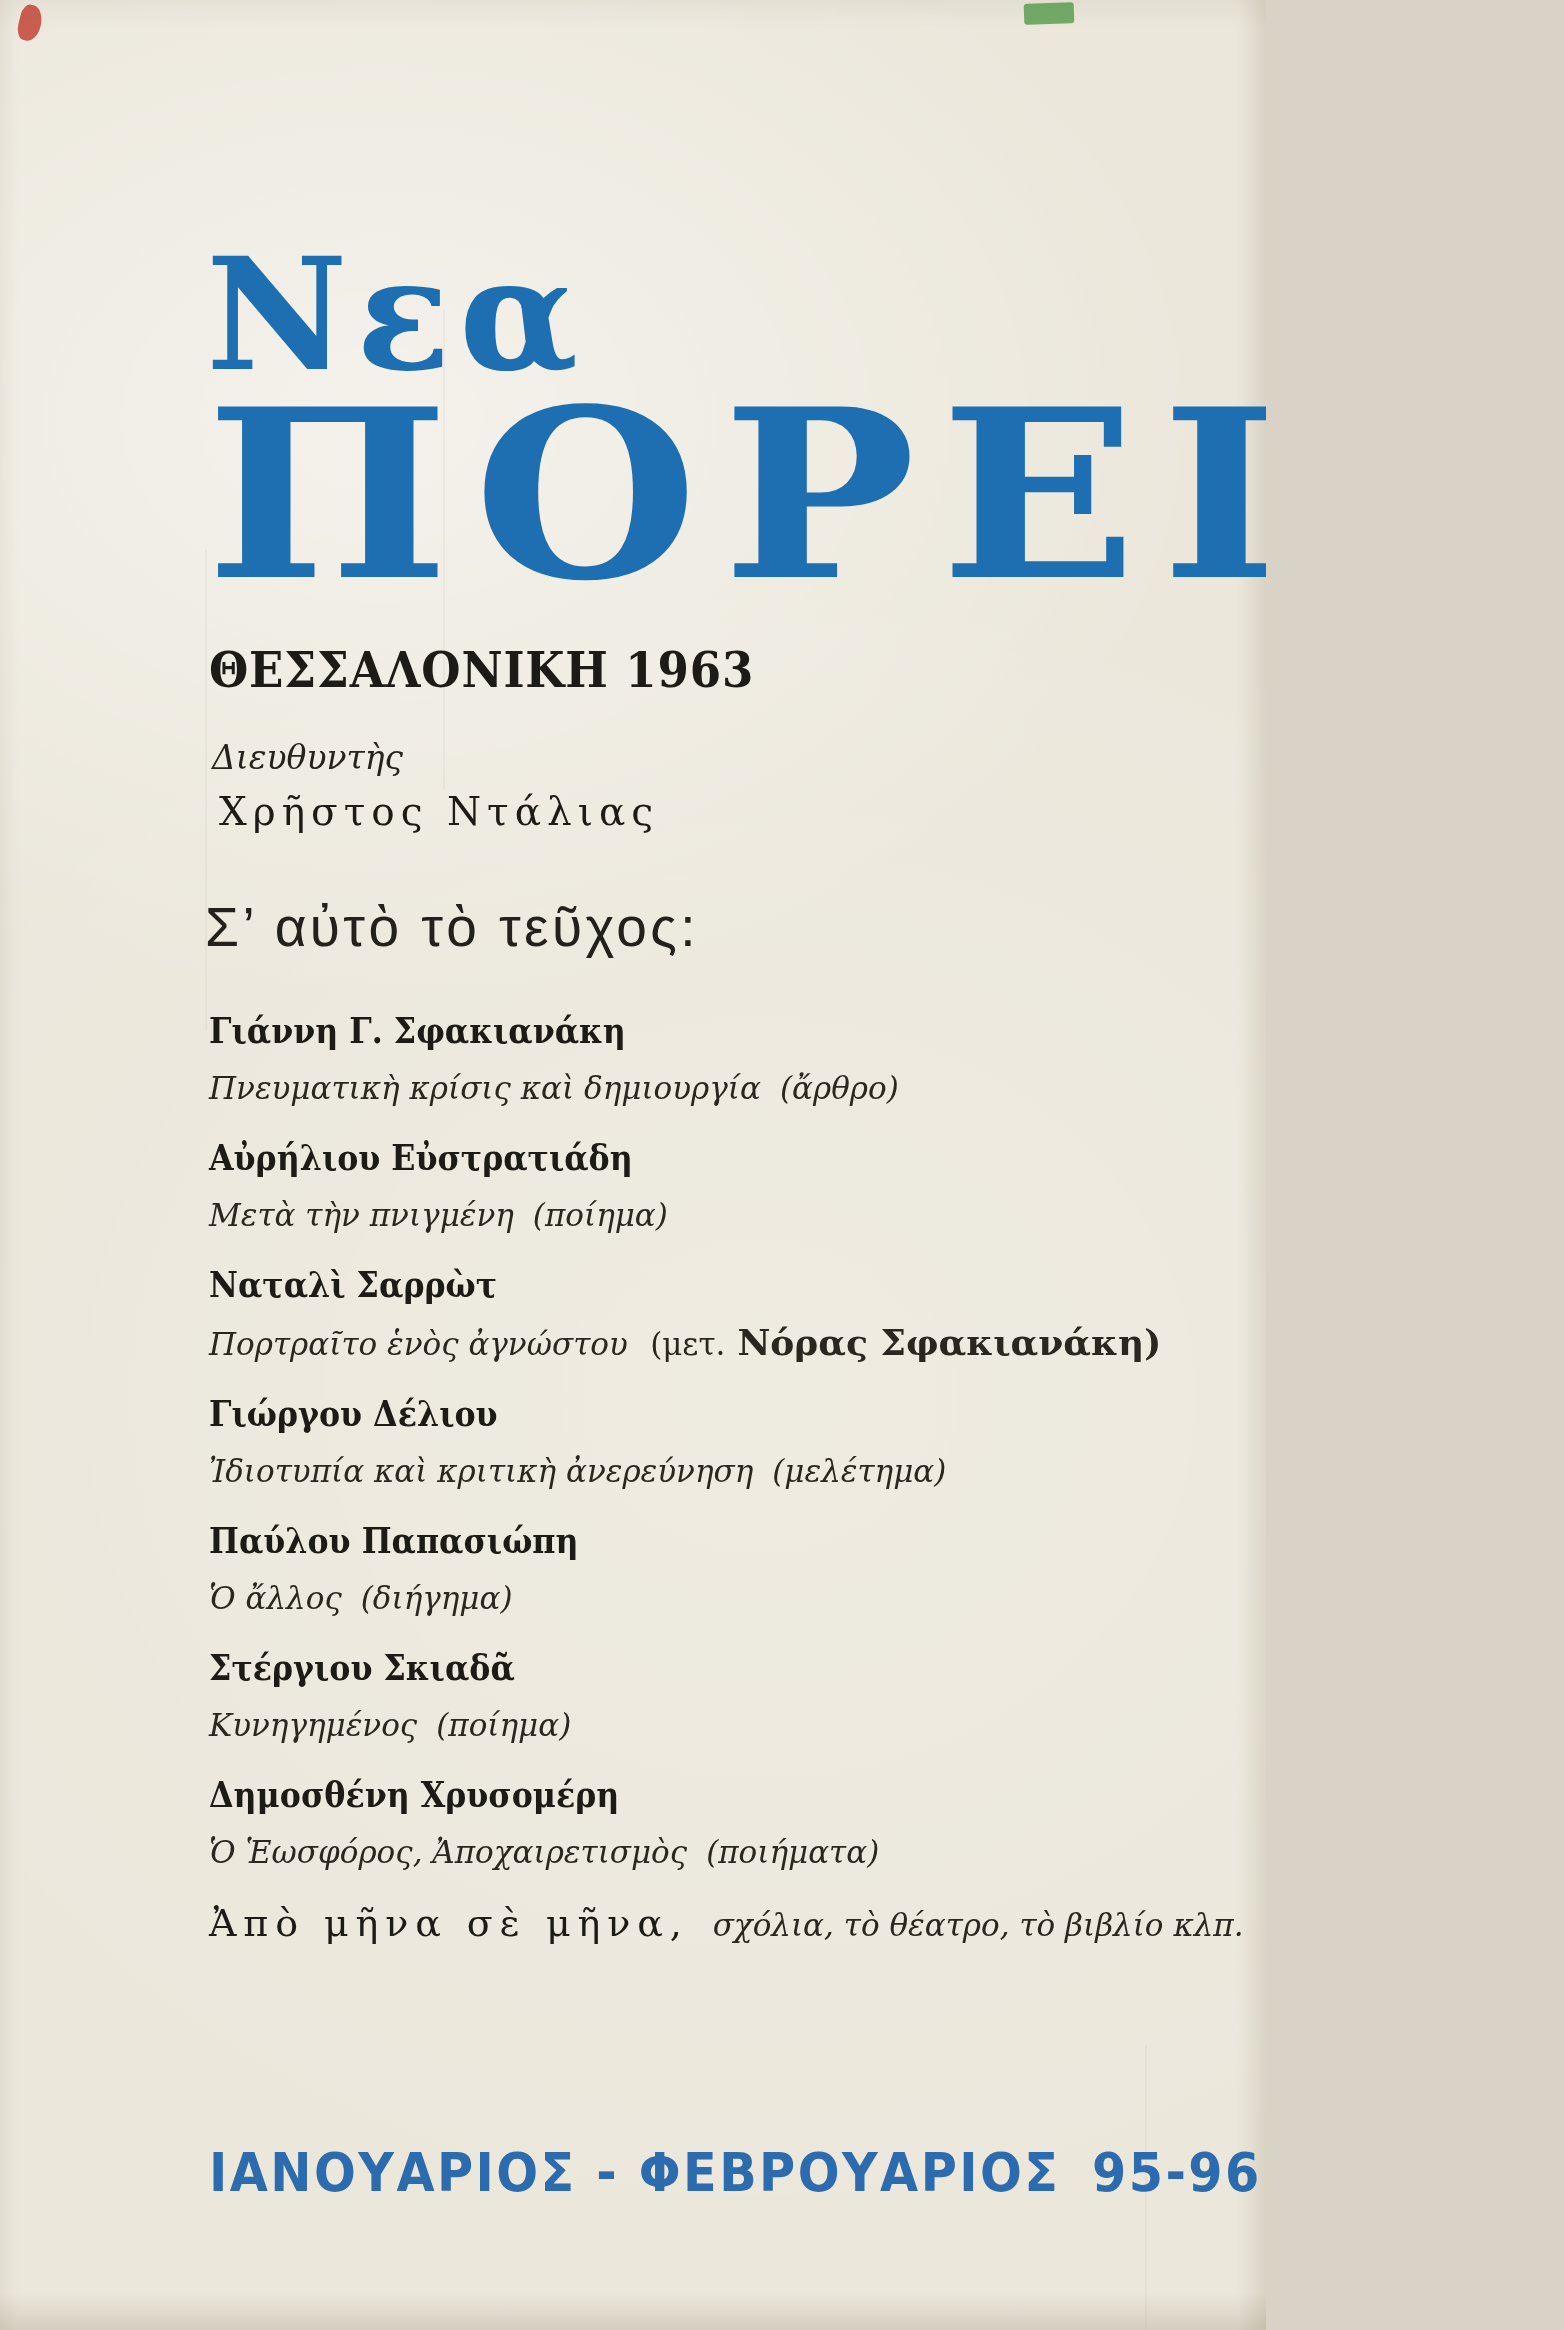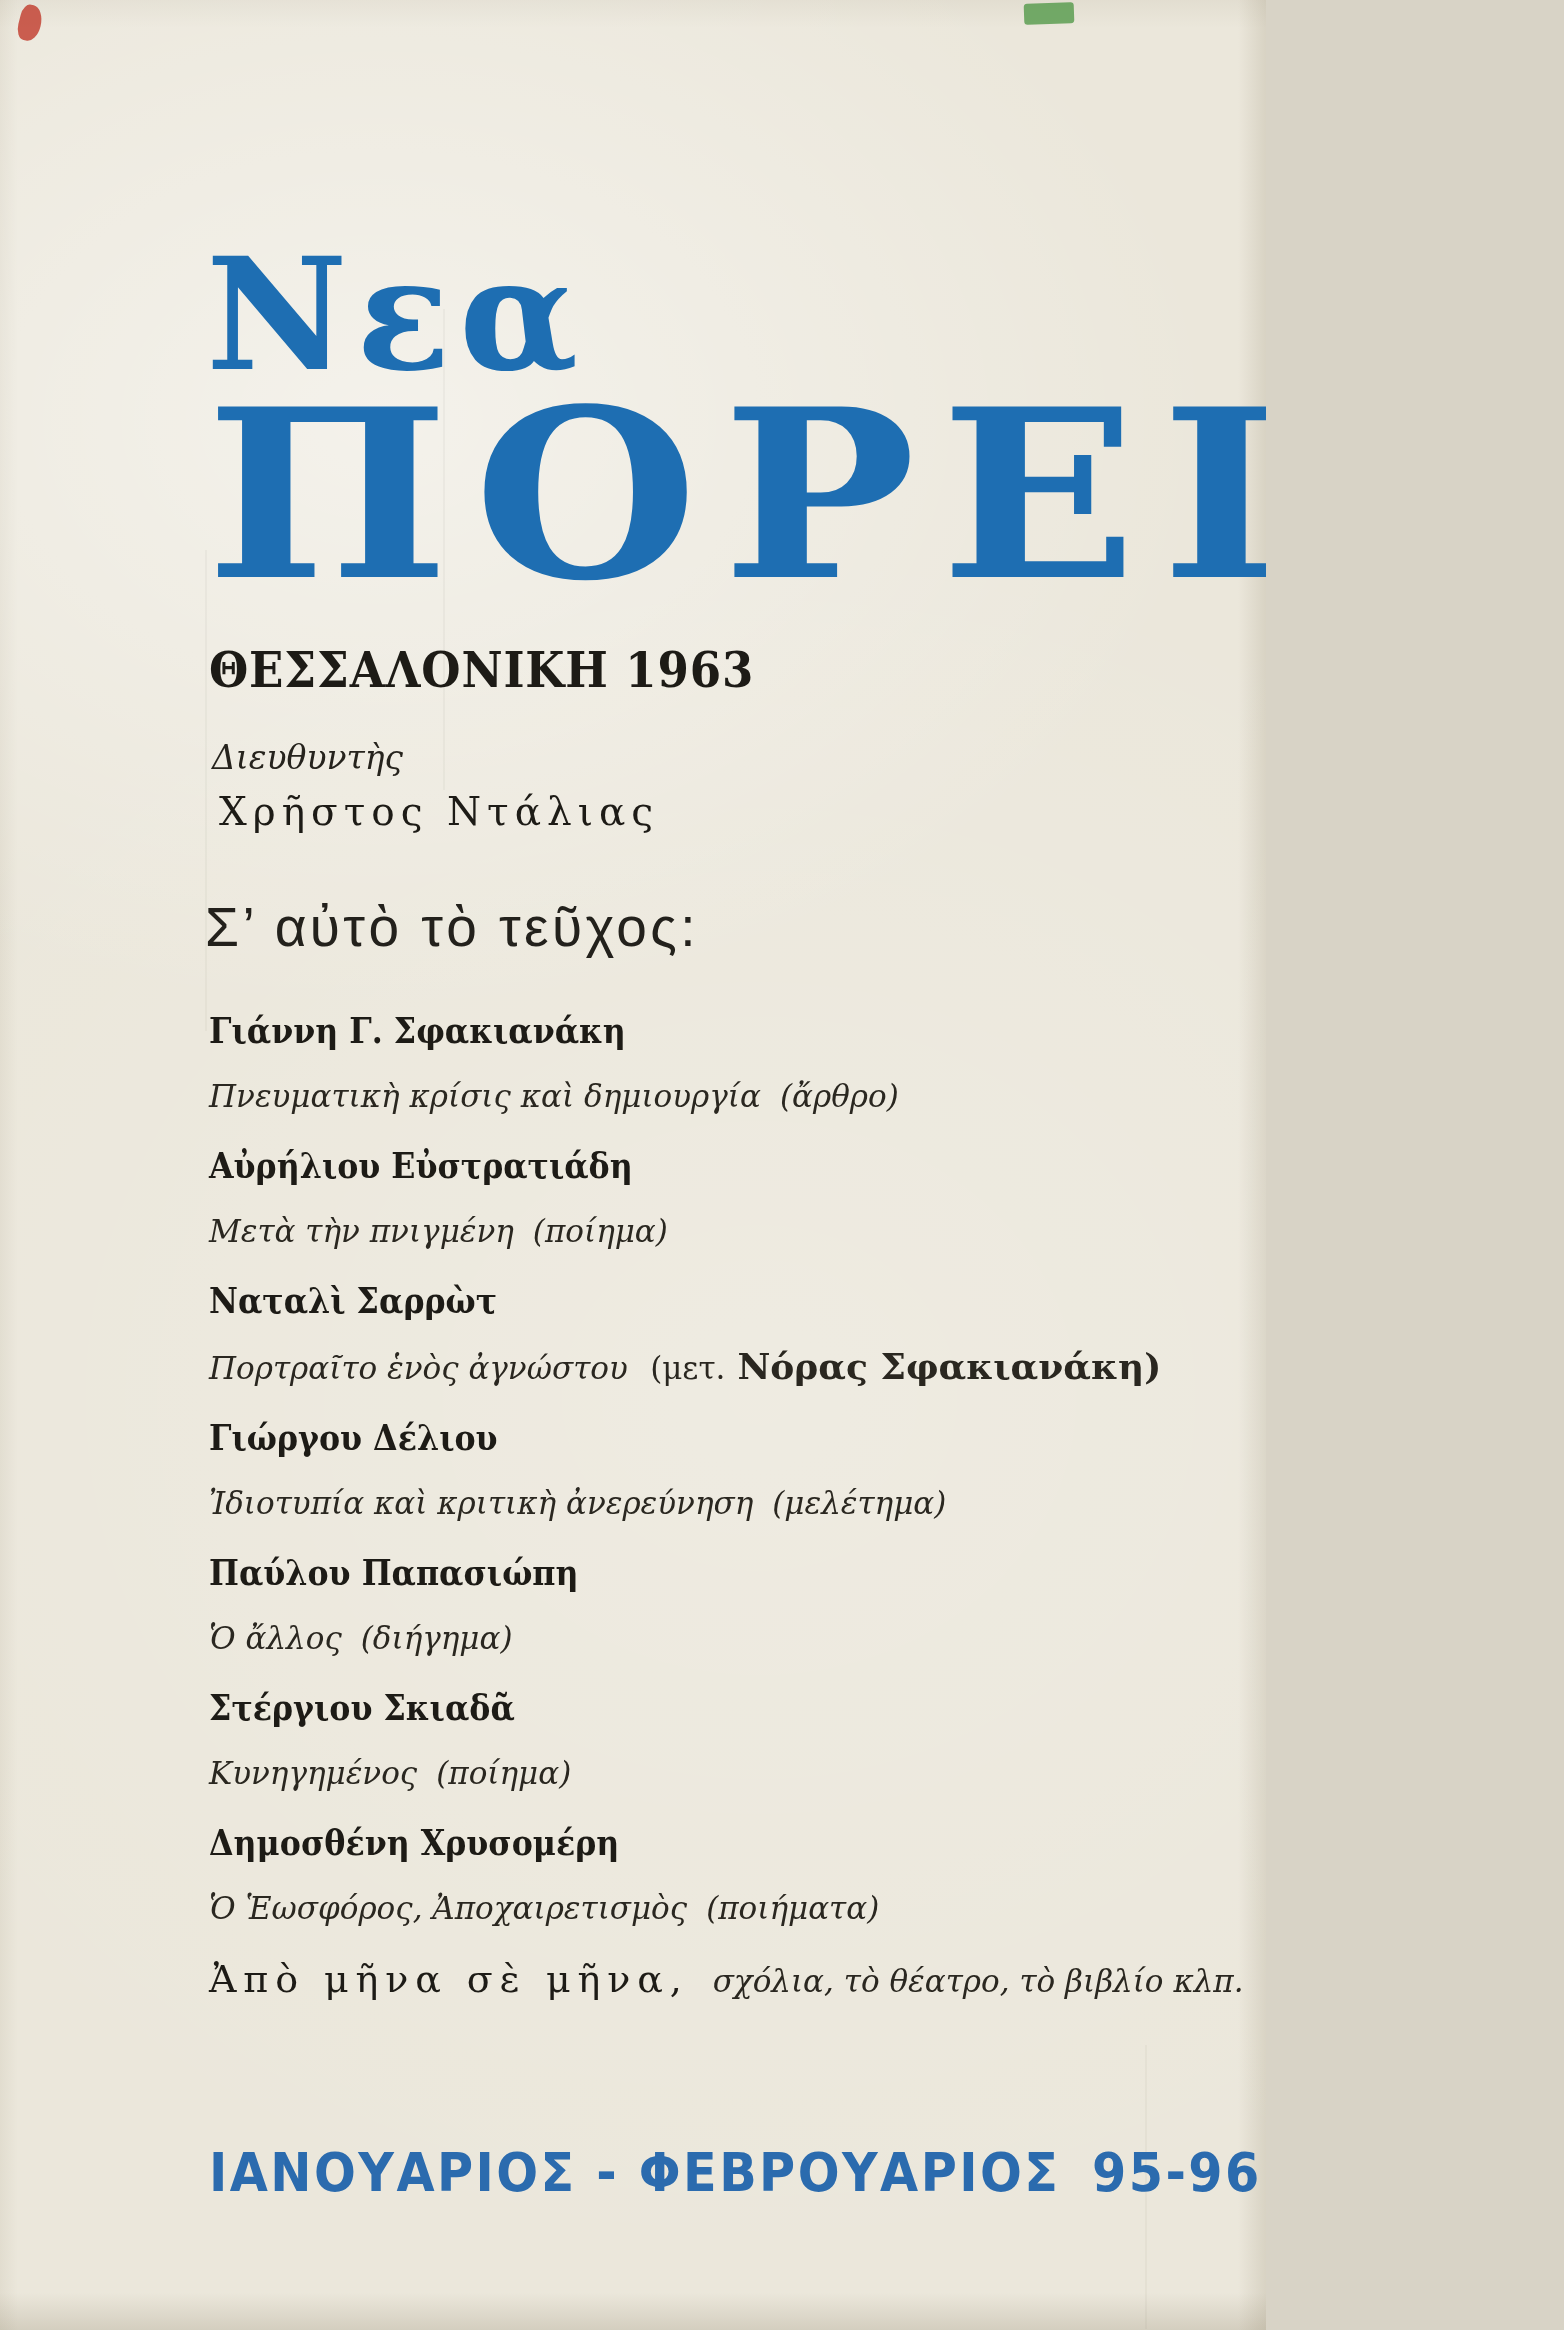--- a/index.html
+++ b/index.html
@@ -59,21 +59,21 @@
     position:absolute;left:205px;top:900px;color:#23211c;
     font-family:Liberation Sans, sans-serif;
     font-size:55px;line-height:1;letter-spacing:3.4px;white-space:nowrap;
   }
   .toc{position:absolute;left:209px;top:1012px;width:1272px;}
   .entry{margin-bottom:34px;}
   .author{
     font-size:36px;line-height:37px;font-weight:bold;color:#1d1b16;
     transform:scaleX(.88);transform-origin:left top;white-space:nowrap;
   }
-  .work-line{margin-top:30px;font-size:31px;line-height:34px;color:#2a2720;white-space:nowrap;}
+  .work-line{margin-top:22px;font-size:31px;line-height:34px;color:#2a2720;white-space:nowrap;}
   .work-line span{line-height:34px;}
   .work{font-style:italic;}
   .genre{font-style:italic;margin-left:19px;}
   .meta-prefix{margin-left:22.3px;}
   .meta-bold{font-weight:bold;font-size:36px;margin-left:12px;}
   .monthly{margin-top:0;white-space:nowrap;}
   .monthly-label{
     font-size:38px;font-weight:normal;letter-spacing:6.9px;color:#1d1b16;line-height:41px;
   }
   .monthly-desc{font-size:31px;font-style:italic;margin-left:24px;color:#2a2720;line-height:41px;}

